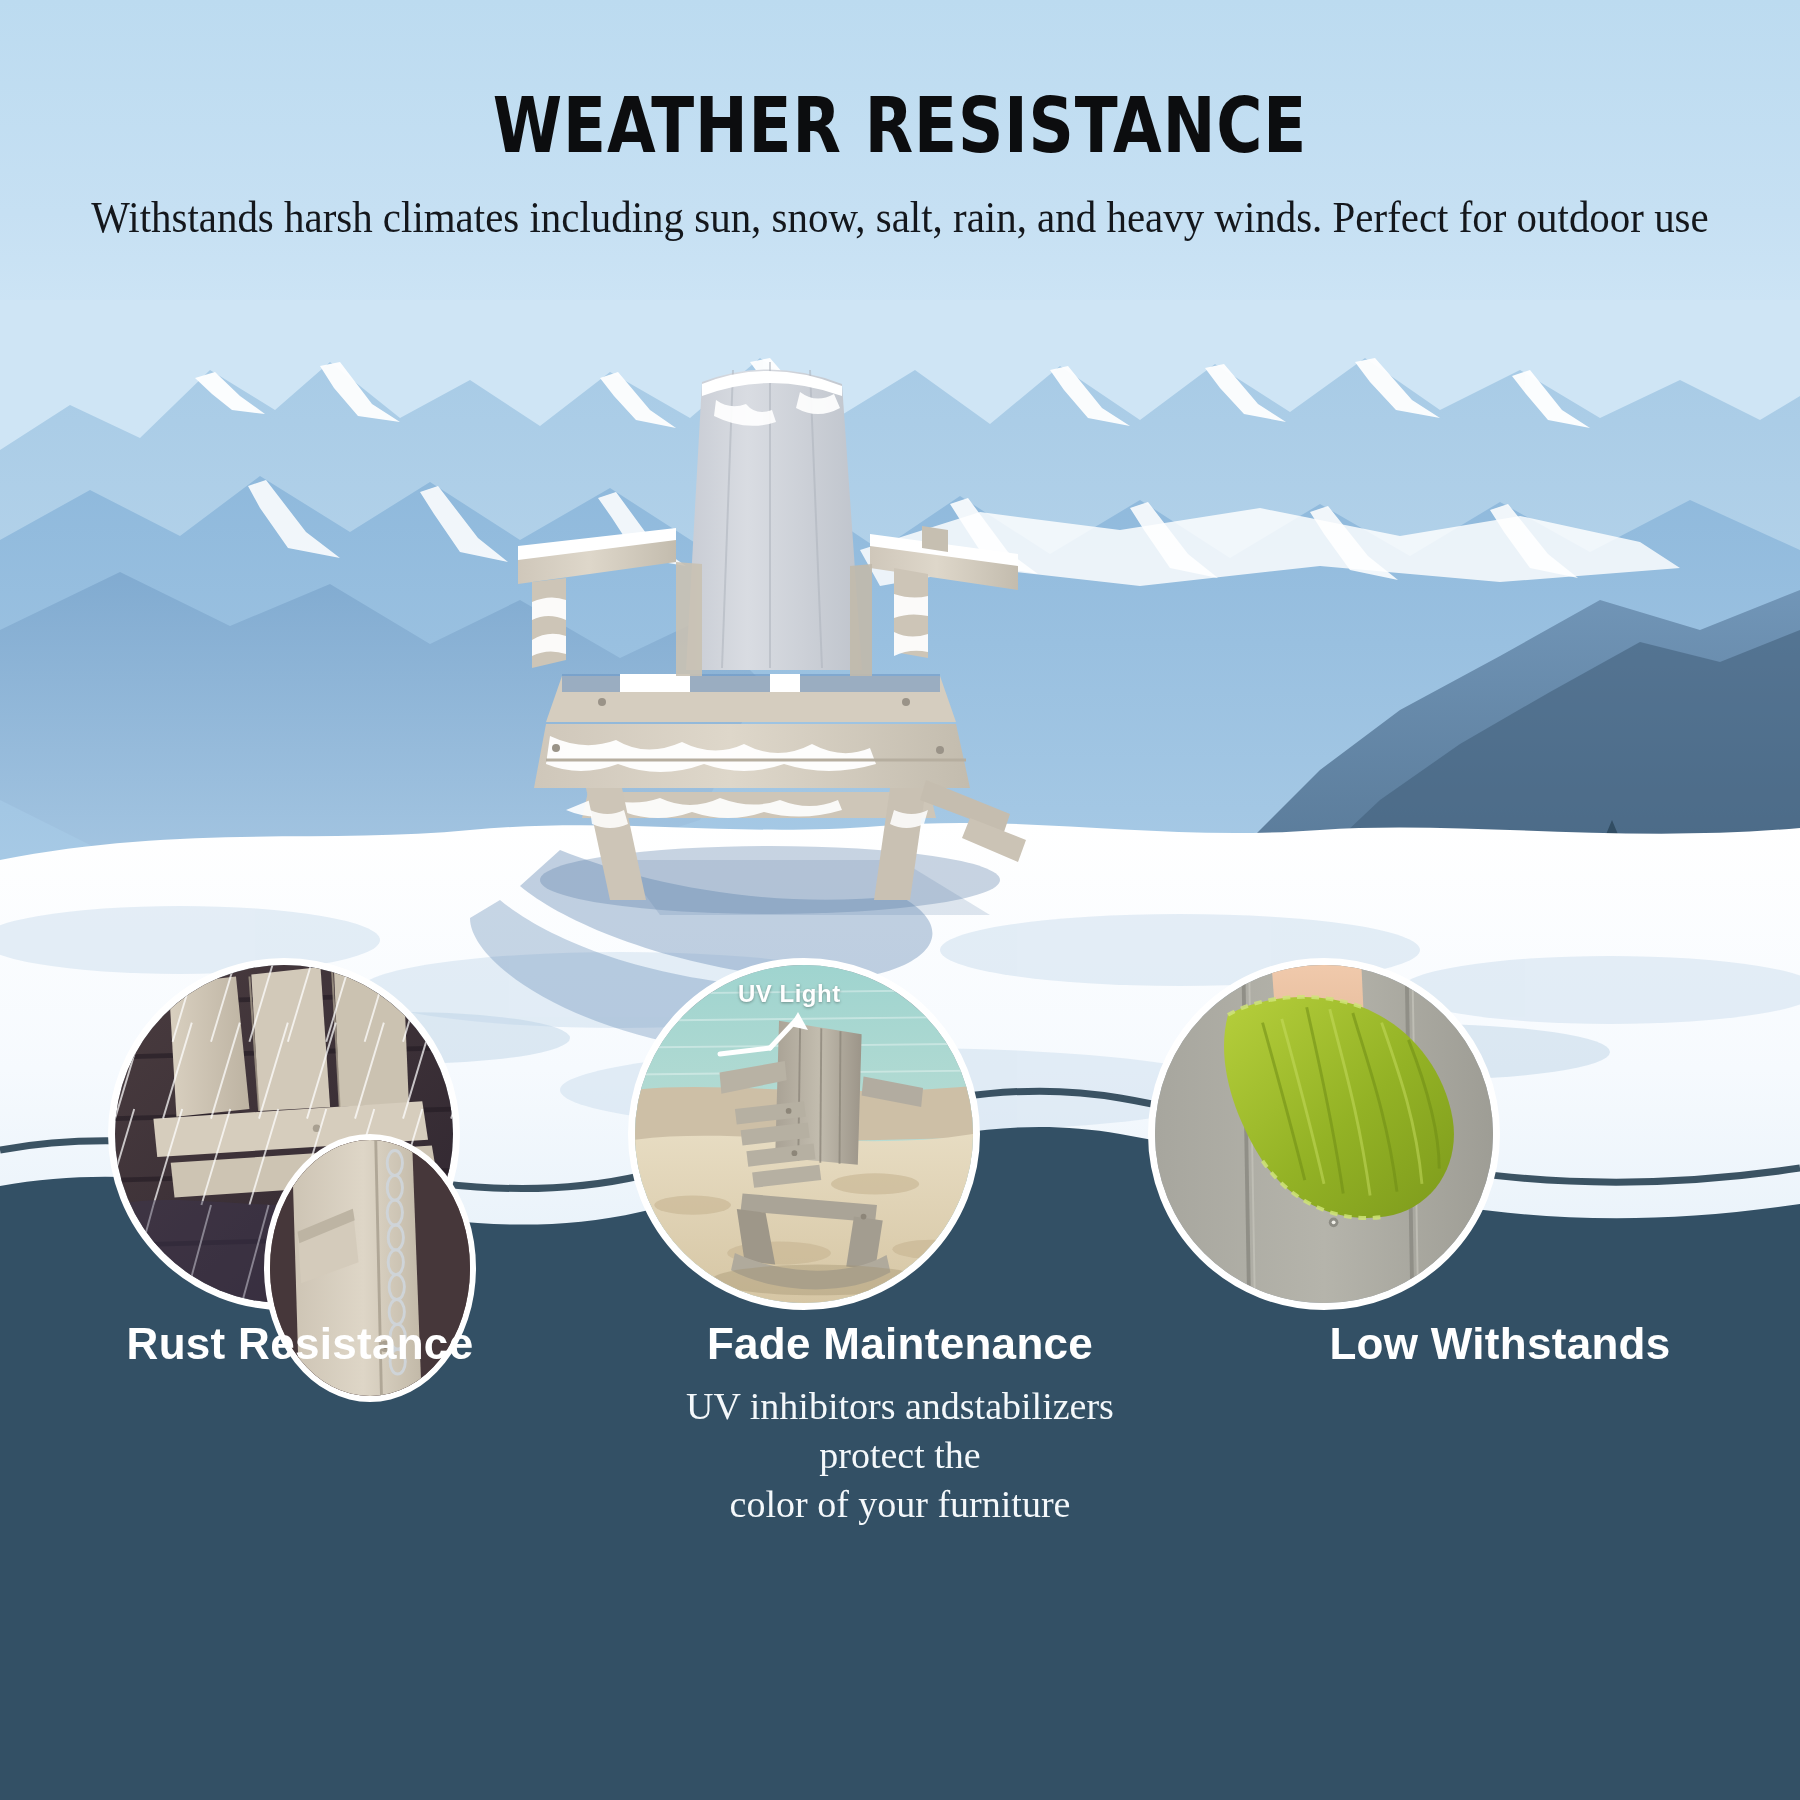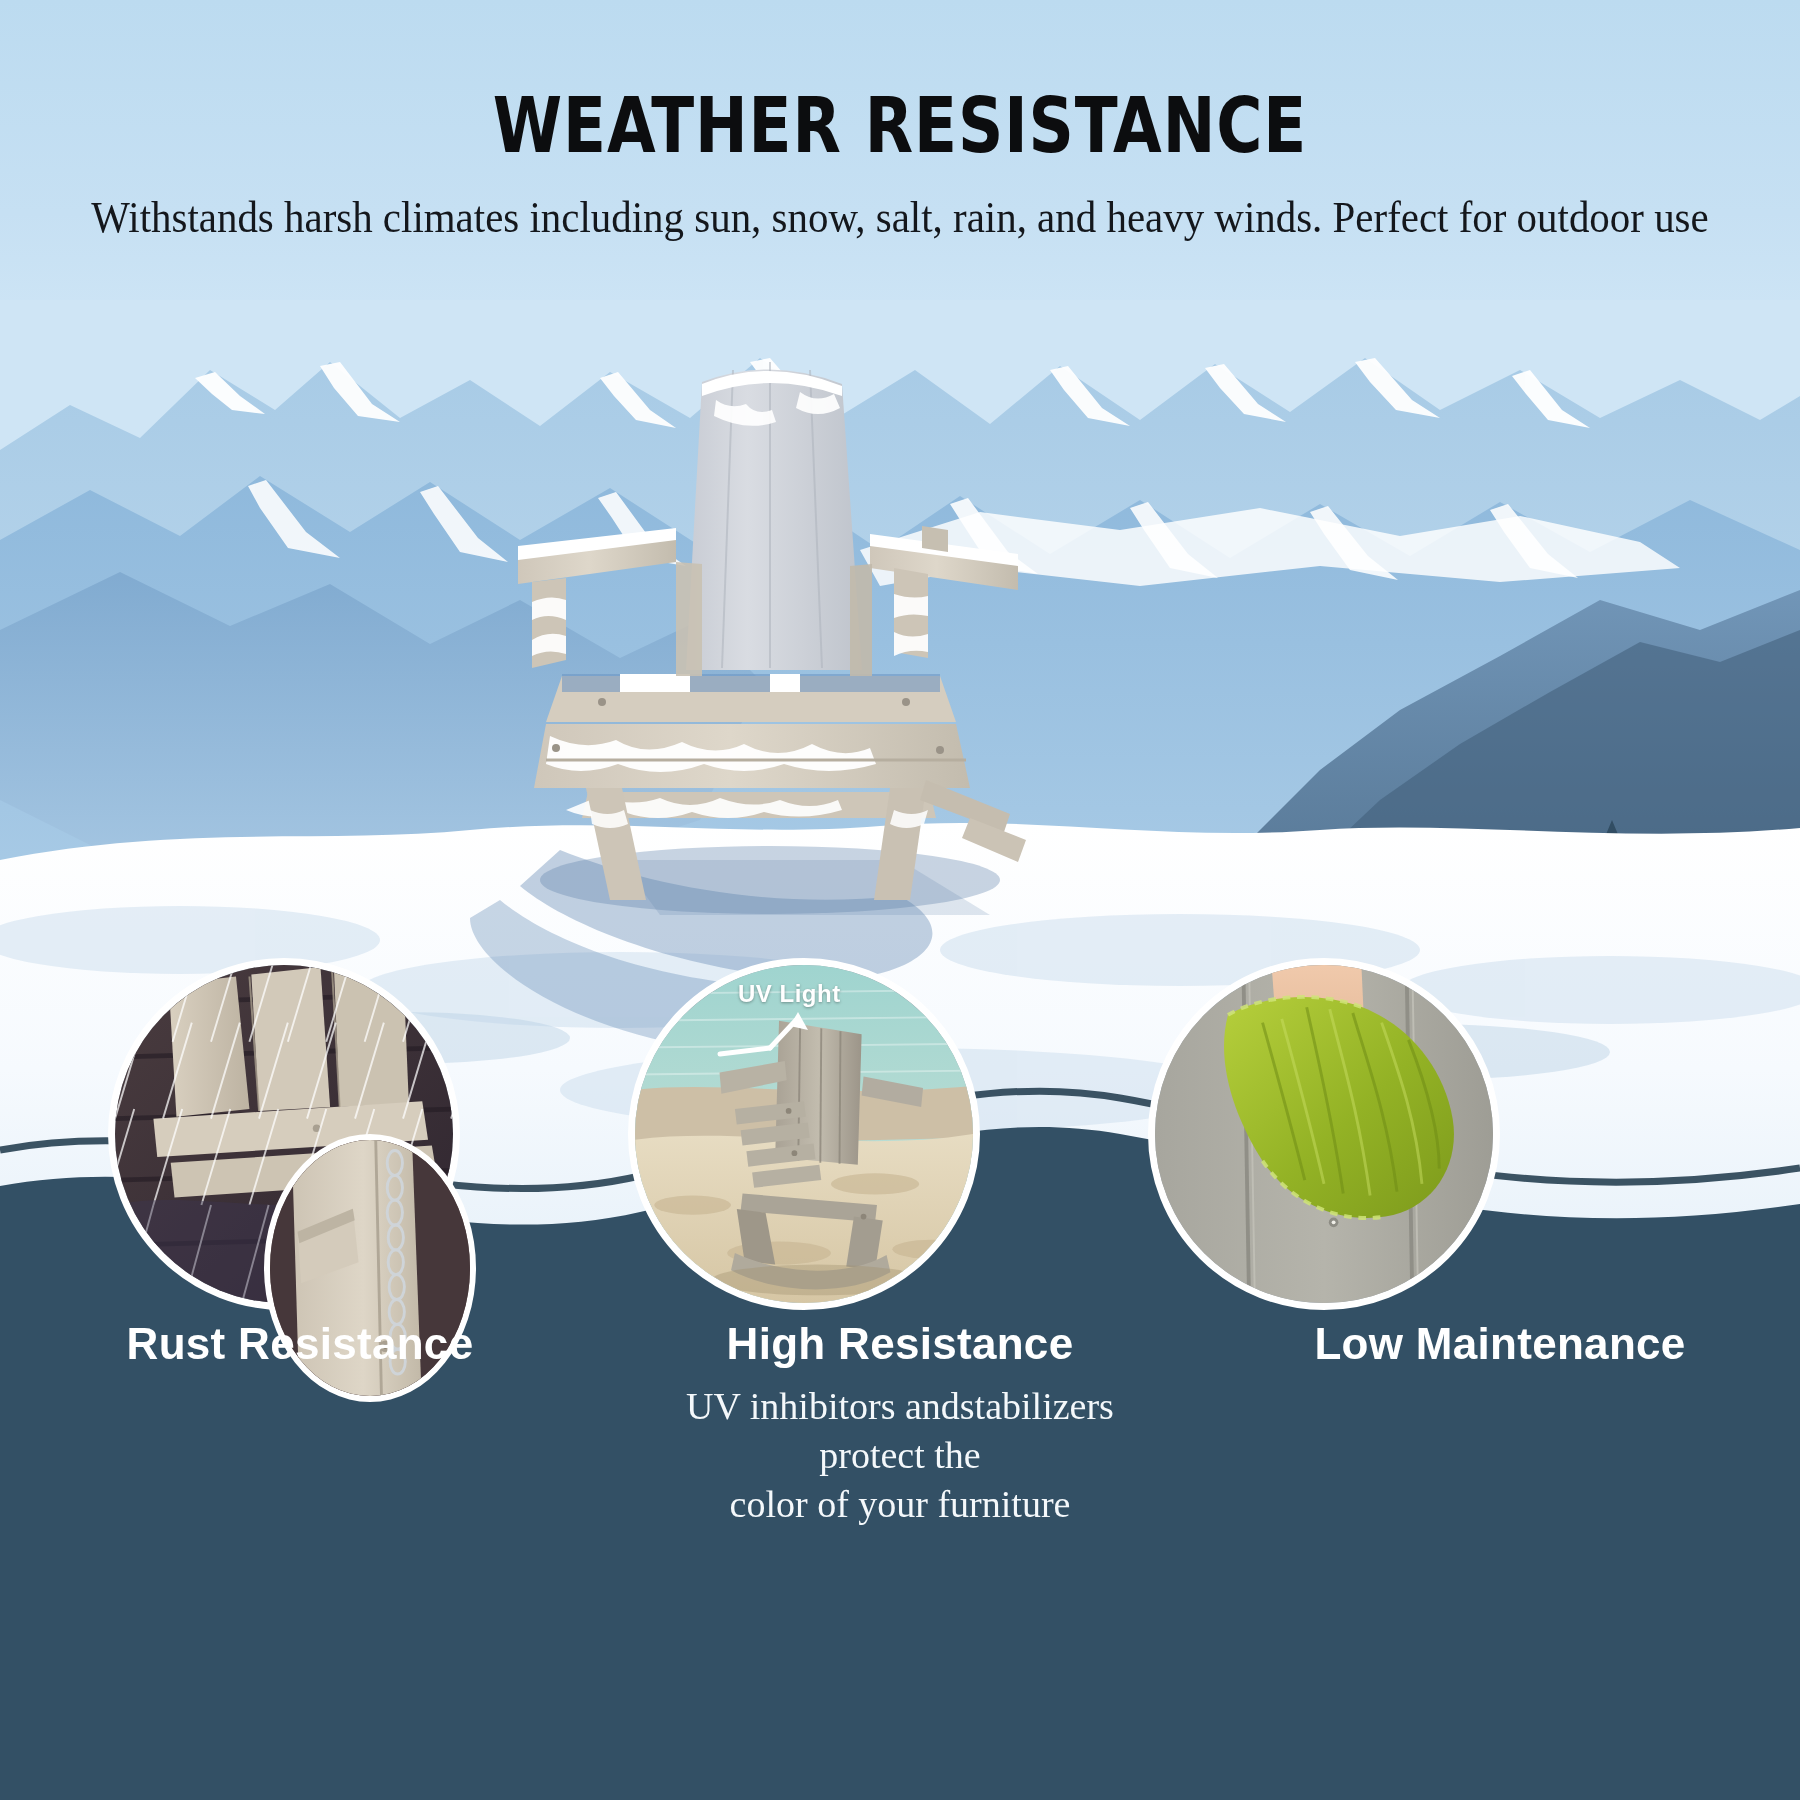--- a/index.html
+++ b/index.html
@@ -616,23 +616,23 @@
     <h1 class="title">WEATHER RESISTANCE</h1>
     <p class="subtitle">Withstands harsh climates including sun, snow, salt, rain,
 and heavy winds. Perfect for outdoor use</p>
   </div>
 
   <div class="features">
     <div class="feature">
       <h3>Rust Resistance</h3>
     </div>
     <div class="feature">
-      <h3>High Resistance</h3>
+      <h3>Fade Maintenance</h3>
       <p>UV inhibitors andstabilizers
 protect the
 color of your furniture</p>
     </div>
     <div class="feature">
-      <h3>Low Maintenance</h3>
+      <h3>Low Withstands</h3>
     </div>
   </div>
 
 </div>
 
 </body></html>

